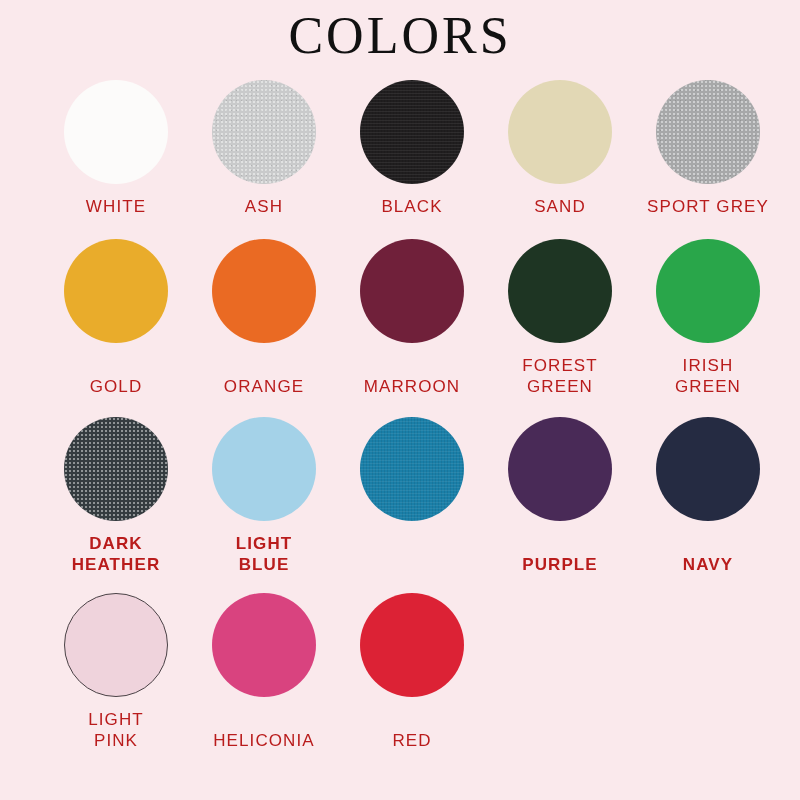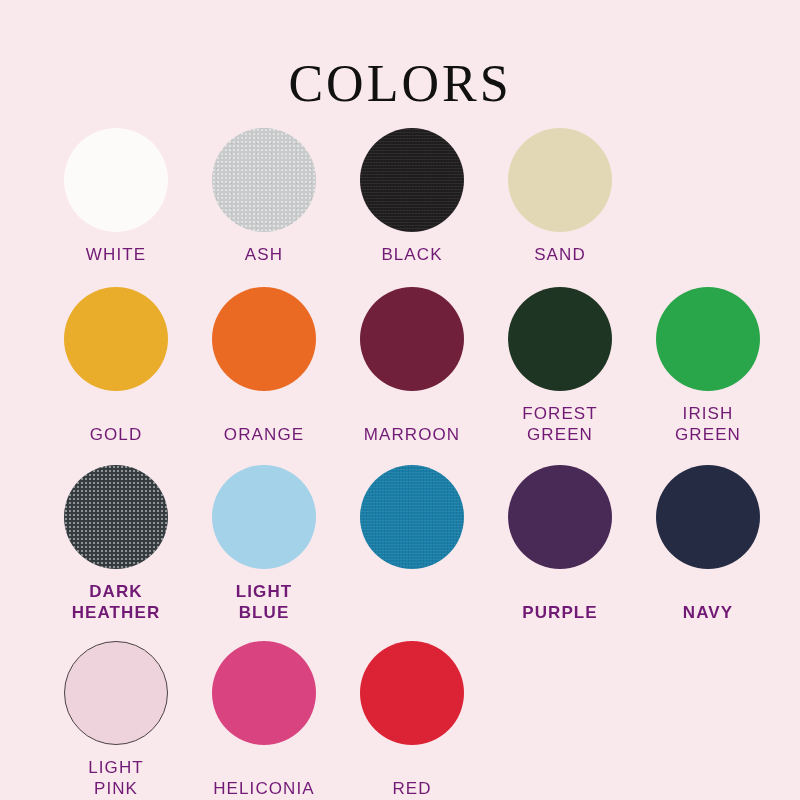--- a/index.html
+++ b/index.html
@@ -27,21 +27,20 @@
   .title {
     width: 100%;
     text-align: center;
     font-family: "Liberation Serif", serif;
     font-size: 52px;
     line-height: 1;
     letter-spacing: 3px;
     color: #111111;
     padding-top: 10px;
     height: 72px;
-    margin-top: 48px;
   }
 
   
   .grid {
     position: relative;
     width: 760px;
     margin: 0 auto;
     padding: 0 0 0 0;
   }
 
@@ -95,21 +94,21 @@
       repeating-linear-gradient(90deg, rgba(0,0,0,0.07) 0 1px, transparent 1px 3px);
   }
 
   .label {
     margin-top: 12px;
     text-align: center;
     font-family: "Liberation Sans", sans-serif;
     font-size: 17px;
     line-height: 21px;
     letter-spacing: 1.1px;
-    color: #701a75;
+    color: #b91c1c;
     white-space: pre-line;
     text-transform: uppercase;
   }
 
   .row-1 { margin-top: 8px; }
   .row-2 { margin-top: 22px; }
   .row-3 { margin-top: 20px; font-weight: bold; }
   .row-4 { margin-top: 18px; }
 
   
@@ -133,20 +132,24 @@
           <div class="label">ASH</div>
         </div>
         <div class="cell">
           <div class="swatch weave" style="background: rgb(32, 30, 31);"></div>
           <div class="label">BLACK</div>
         </div>
         <div class="cell">
           <div class="swatch" style="background: rgb(226, 216, 181);"></div>
           <div class="label">SAND</div>
         </div>
+        <div class="cell">
+          <div class="swatch heather" style="background: rgb(167, 168, 169);"></div>
+          <div class="label">SPORT GREY</div>
+        </div>
       </div>
     <div class="row row-2">
         <div class="cell">
           <div class="swatch" style="background: rgb(233, 172, 43);"></div>
           <div class="label drop">GOLD</div>
         </div>
         <div class="cell">
           <div class="swatch" style="background: rgb(234, 106, 35);"></div>
           <div class="label drop">ORANGE</div>
         </div>

